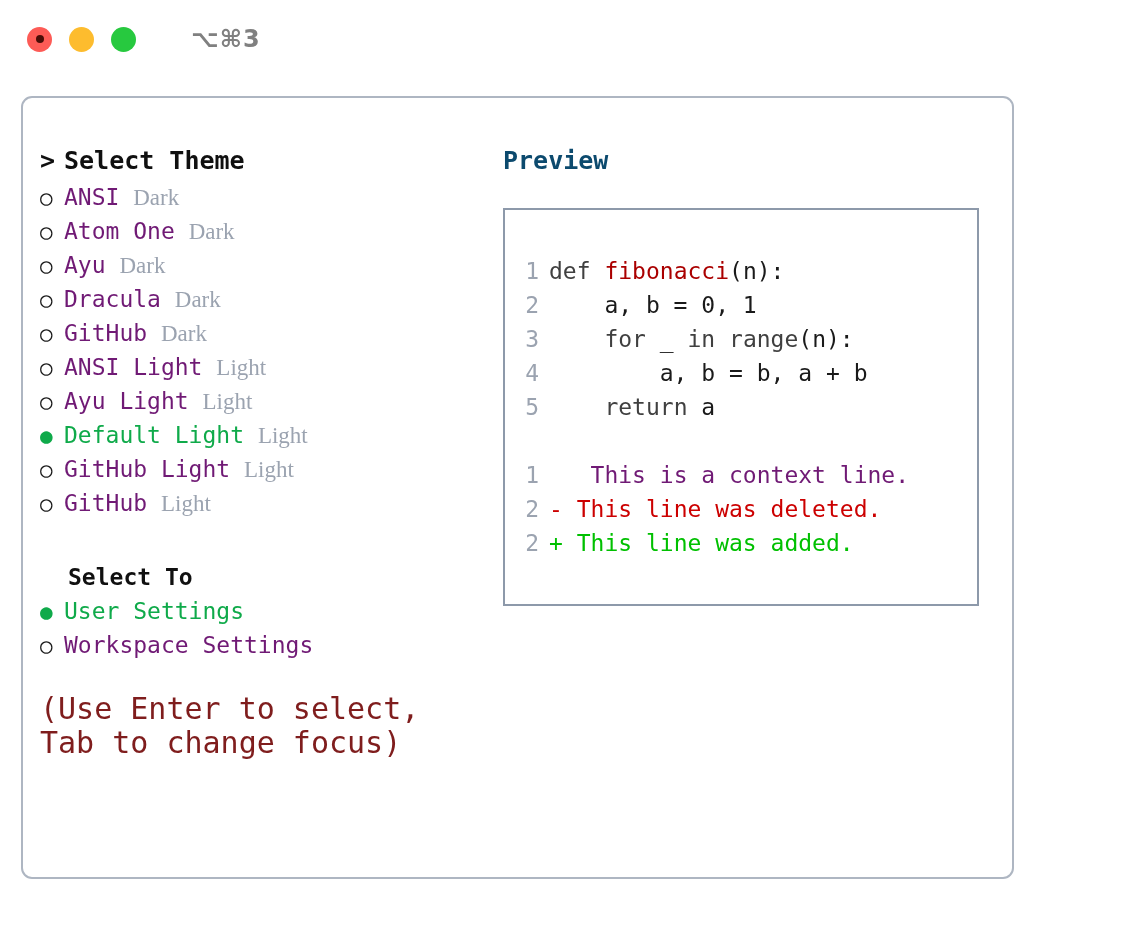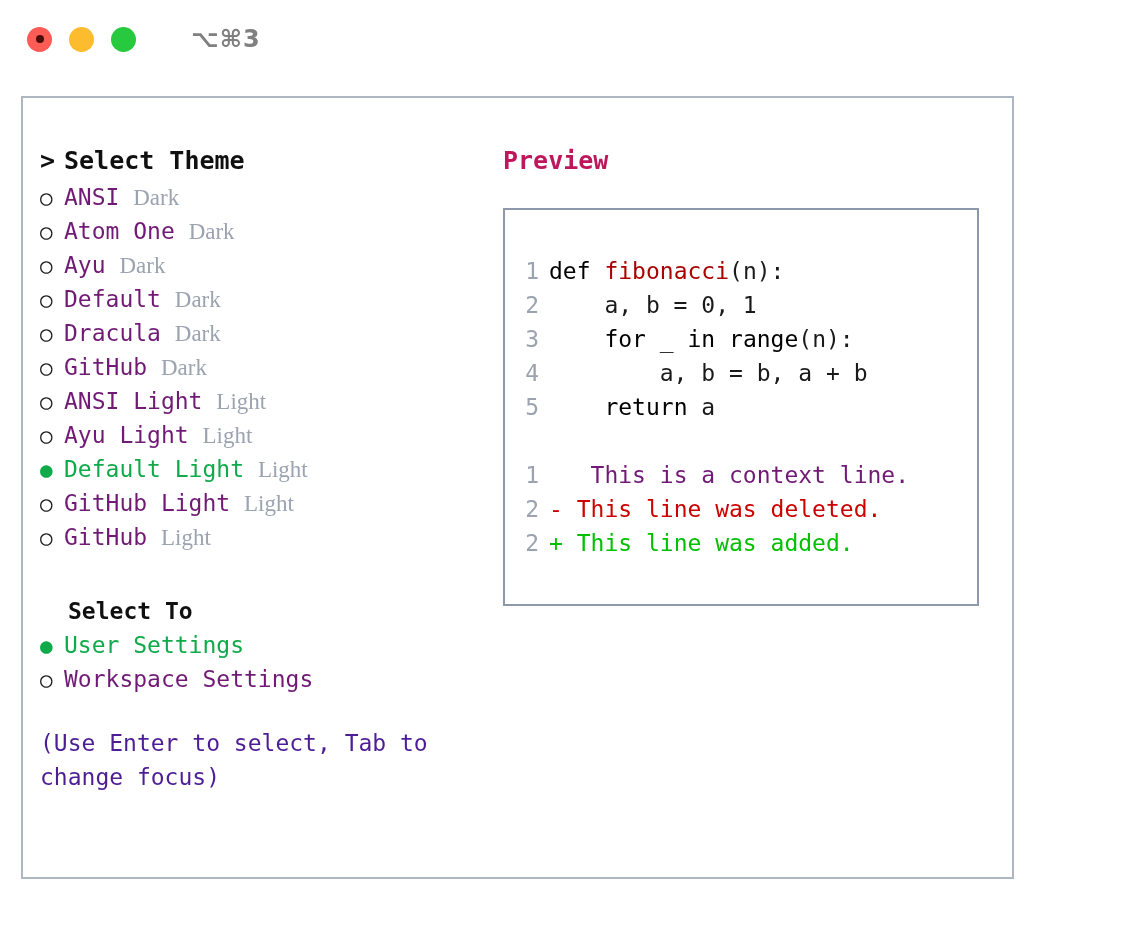--- a/index.html
+++ b/index.html
@@ -62,21 +62,21 @@
   }
 
   
   #panel {
     position: absolute;
     left: 21px;
     top: 96px;
     width: 993px;
     height: 783px;
     border: 2px solid #aeb6c2;
-    border-radius: 0;
+    border-radius: 11px;
     box-sizing: border-box;
     background: #ffffff;
   }
 
   #panel-inner {
     position: absolute;
     left: 0; top: 0;
     width: 100%;
     height: 100%;
   }
@@ -125,37 +125,37 @@
     height: 34px;
     line-height: 34px;
     font-size: 23px;
     font-weight: bold;
     color: #101010;
     padding-left: 28px;
   }
 
   #hint {
     margin-top: 30px;
-    font-size: 23px;
-    line-height: 34px;
-    color: #4c1d95;
+    font-size: 30px;
+    line-height: 34px;
+    color: #7f1d1d;
     width: 400px;
   }
 
   
   #preview-column {
     position: absolute;
     left: 480px;
     top: 44px;
     width: 490px;
   }
   #preview-title {
     font-size: 25px;
     font-weight: bold;
-    color: #be185d;
+    color: #0c4a6e;
     line-height: 38px;
     font-family: "DejaVu Sans Mono", "Liberation Mono", monospace;
   }
   #preview-box {
     margin-top: 28px;
     width: 476px;
     height: 398px;
     border: 2px solid #8d99aa;
     box-sizing: border-box;
     background: #ffffff;
@@ -173,21 +173,21 @@
     white-space: pre;
     color: #1a1a1a;
   }
   .lineno {
     display: inline-block;
     width: 22px;
     text-align: right;
     color: #9ba3b0;
     margin-right: 10px;
   }
-  .kw  { color: #000000; }
+  .kw  { color: #404040; }
   .fn  { color: #aa0000; }
   .plain { color: #1a1a1a; }
 
   #diff-area { margin-top: 34px; }
   .diff-line {
     font-size: 23px;
     line-height: 34px;
     white-space: pre;
   }
   .diff-ctx { color: #701a75; }
@@ -212,21 +212,20 @@
     <div id="theme-column">
 
       <div id="select-theme-header">
         <span class="caret">&gt;</span><span>Select Theme</span>
       </div>
 
       <div id="theme-items">
           <div class="row"><span class="marker">○</span><span class="name">ANSI</span> <span class="mode">Dark</span></div>
           <div class="row"><span class="marker">○</span><span class="name">Atom One</span> <span class="mode">Dark</span></div>
           <div class="row"><span class="marker">○</span><span class="name">Ayu</span> <span class="mode">Dark</span></div>
-          <div class="row"><span class="marker">○</span><span class="name">Default</span> <span class="mode">Dark</span></div>
           <div class="row"><span class="marker">○</span><span class="name">Dracula</span> <span class="mode">Dark</span></div>
           <div class="row"><span class="marker">○</span><span class="name">GitHub</span> <span class="mode">Dark</span></div>
           <div class="row"><span class="marker">○</span><span class="name">ANSI Light</span> <span class="mode">Light</span></div>
           <div class="row"><span class="marker">○</span><span class="name">Ayu Light</span> <span class="mode">Light</span></div>
           <div class="row selected"><span class="marker dot">●</span><span class="name">Default Light</span> <span class="mode">Light</span></div>
           <div class="row"><span class="marker">○</span><span class="name">GitHub Light</span> <span class="mode">Light</span></div>
           <div class="row"><span class="marker">○</span><span class="name">GitHub</span> <span class="mode">Light</span></div>
         </div>
 
       <div id="apply-to-section">

